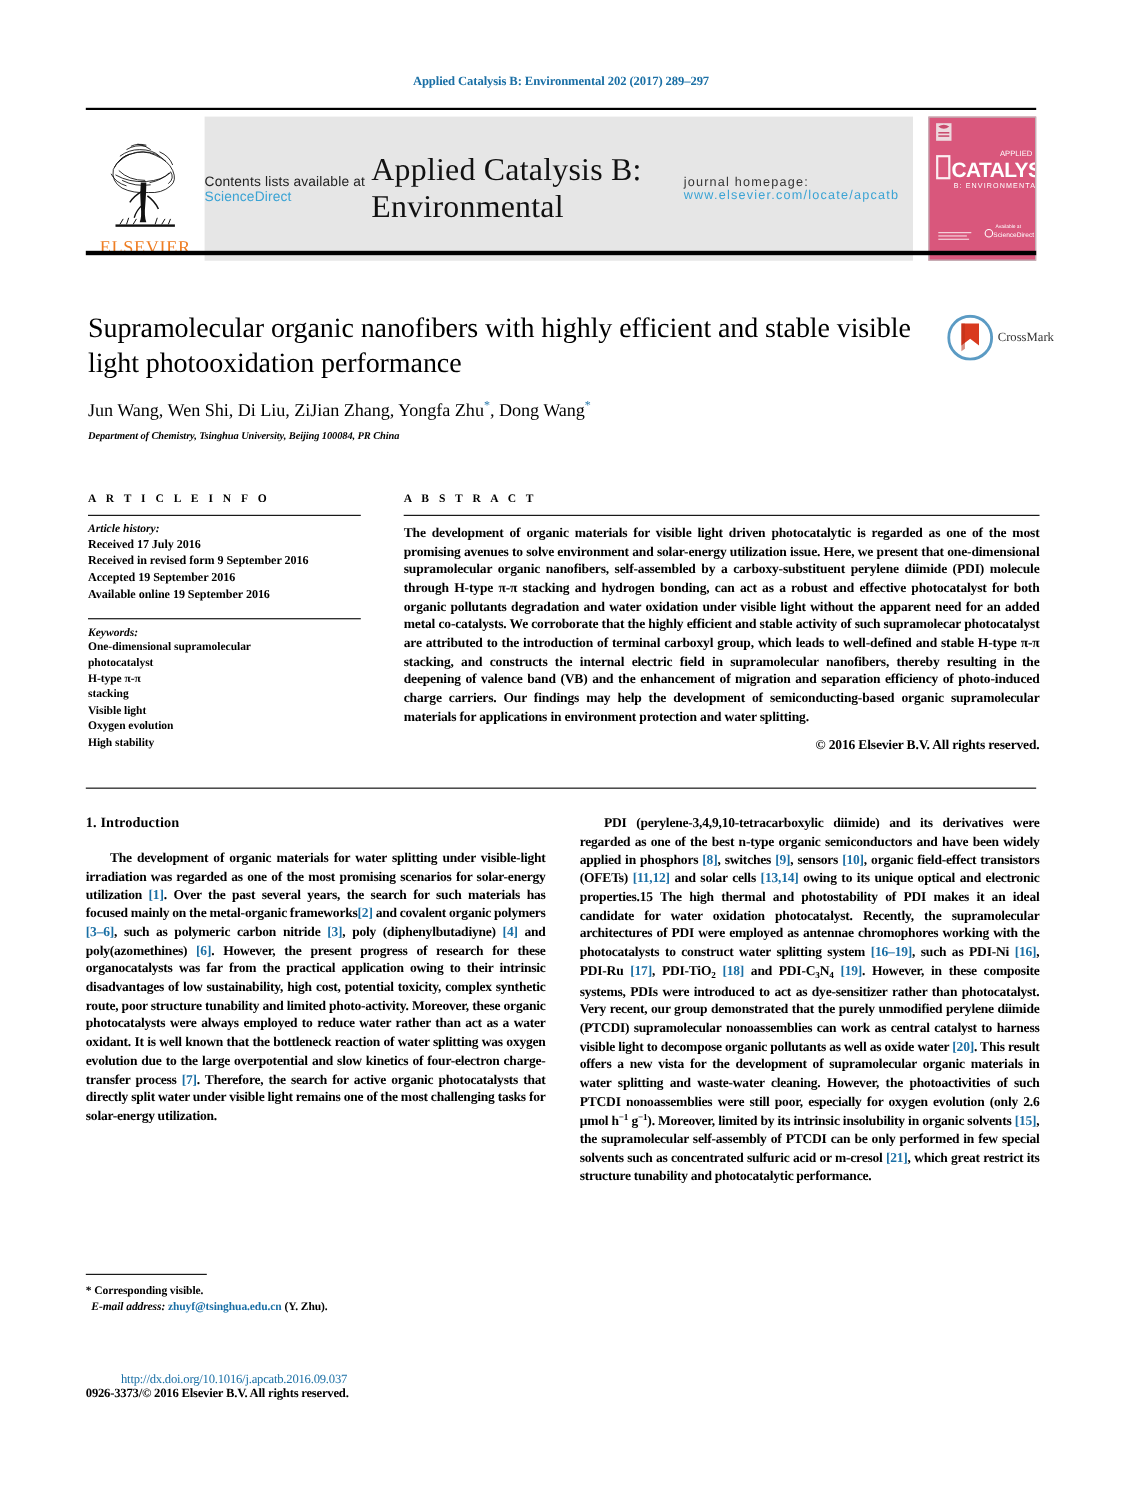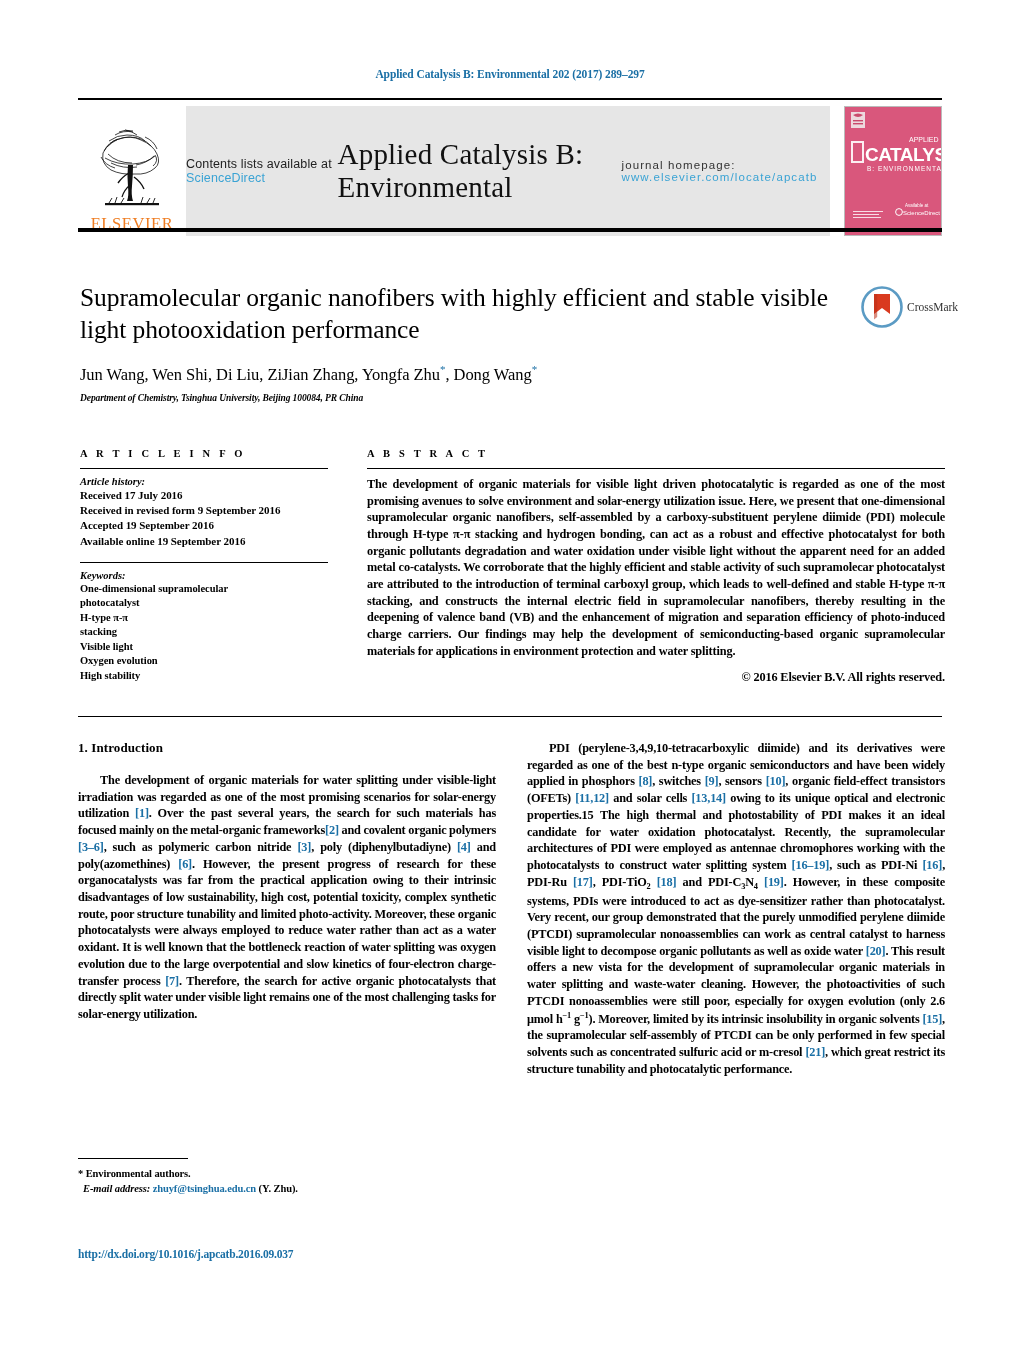--- a/index.html
+++ b/index.html
@@ -282,23 +282,24 @@
   .link { color: #1a6fa5; }
 
   .doi-block {
     position: absolute;
     top: 1248px;
     left: 78px;
     width: 470px;
   }
   .doi-line {
     font-size: 11.5px;
-    font-weight: bold;
+    font-weight: normal;
     color: #1a6fa5;
     letter-spacing: -0.2px;
+    margin-left: 32px;
   }
   .issn-line {
     font-size: 11.5px;
     font-weight: bold;
     color: #000;
     letter-spacing: -0.2px;
     margin-top: 1px;
   }
   sub, sup { font-size: 0.68em; }
 </style>
@@ -432,25 +433,26 @@
     <h2 class="sec-title">1.  Introduction</h2>
     <p class="para">The development of organic materials for water splitting under visible-light irradiation was regarded as one of the most promising scenarios for solar-energy utilization <span class="ref">[1]</span>. Over the past several years, the search for such materials has focused mainly on the metal-organic frameworks<span class="ref">[2]</span> and covalent organic polymers <span class="ref">[3–6]</span>, such as polymeric carbon nitride <span class="ref">[3]</span>, poly (diphenylbutadiyne) <span class="ref">[4]</span> and poly(azomethines) <span class="ref">[6]</span>. However, the present progress of research for these organocatalysts was far from the practical application owing to their intrinsic disadvantages of low sustainability, high cost, potential toxicity, complex synthetic route, poor structure tunability and limited photo-activity. Moreover, these organic photocatalysts were always employed to reduce water rather than act as a water oxidant. It is well known that the bottleneck reaction of water splitting was oxygen evolution due to the large overpotential and slow kinetics of four-electron charge-transfer process <span class="ref">[7]</span>. Therefore, the search for active organic photocatalysts that directly split water under visible light remains one of the most challenging tasks for solar-energy utilization.</p>
   </div>
 
   <div class="col-right">
     <p class="para">PDI (perylene-3,4,9,10-tetracarboxylic diimide) and its derivatives were regarded as one of the best n-type organic semiconductors and have been widely applied in phosphors <span class="ref">[8]</span>, switches <span class="ref">[9]</span>, sensors <span class="ref">[10]</span>, organic field-effect transistors (OFETs) <span class="ref">[11,12]</span> and solar cells <span class="ref">[13,14]</span> owing to its unique optical and electronic properties.15 The high thermal and photostability of PDI makes it an ideal candidate for water oxidation photocatalyst. Recently, the supramolecular architectures of PDI were employed as antennae chromophores working with the photocatalysts to construct water splitting system <span class="ref">[16–19]</span>, such as PDI-Ni <span class="ref">[16]</span>, PDI-Ru <span class="ref">[17]</span>, PDI-TiO<sub>2</sub> <span class="ref">[18]</span> and PDI-C<sub>3</sub>N<sub>4</sub> <span class="ref">[19]</span>. However, in these composite systems, PDIs were introduced to act as dye-sensitizer rather than photocatalyst. Very recent, our group demonstrated that the purely unmodified perylene diimide (PTCDI) supramolecular nonoassemblies can work as central catalyst to harness visible light to decompose organic pollutants as well as oxide water <span class="ref">[20]</span>. This result offers a new vista for the development of supramolecular organic materials in water splitting and waste-water cleaning. However, the photoactivities of such PTCDI nonoassemblies were still poor, especially for oxygen evolution (only 2.6 μmol h<sup>−1</sup> g<sup>−1</sup>). Moreover, limited by its intrinsic insolubility in organic solvents <span class="ref">[15]</span>, the supramolecular self-assembly of PTCDI can be only performed in few special solvents such as concentrated sulfuric acid or m-cresol <span class="ref">[21]</span>, which great restrict its structure tunability and photocatalytic performance.</p>
   </div>
 
   <div class="footnote">
     <div class="foot-rule"></div>
-    <div class="foot-line">*  Environmental authors.</div>
+    <div class="foot-line">*  Corresponding visible.</div>
     <div class="foot-line">
       &nbsp;&nbsp;<span class="lbl">E-mail address:</span>
       <span class="link">zhuyf@tsinghua.edu.cn</span>
       <span>(Y. Zhu).</span>
     </div>
   </div>
 
   <div class="doi-block">
     <div class="doi-line">http://dx.doi.org/10.1016/j.apcatb.2016.09.037</div>
+    <div class="issn-line">0926-3373/© 2016 Elsevier B.V. All rights reserved.</div>
   </div>
 
 </div>
 
 </body></html>

